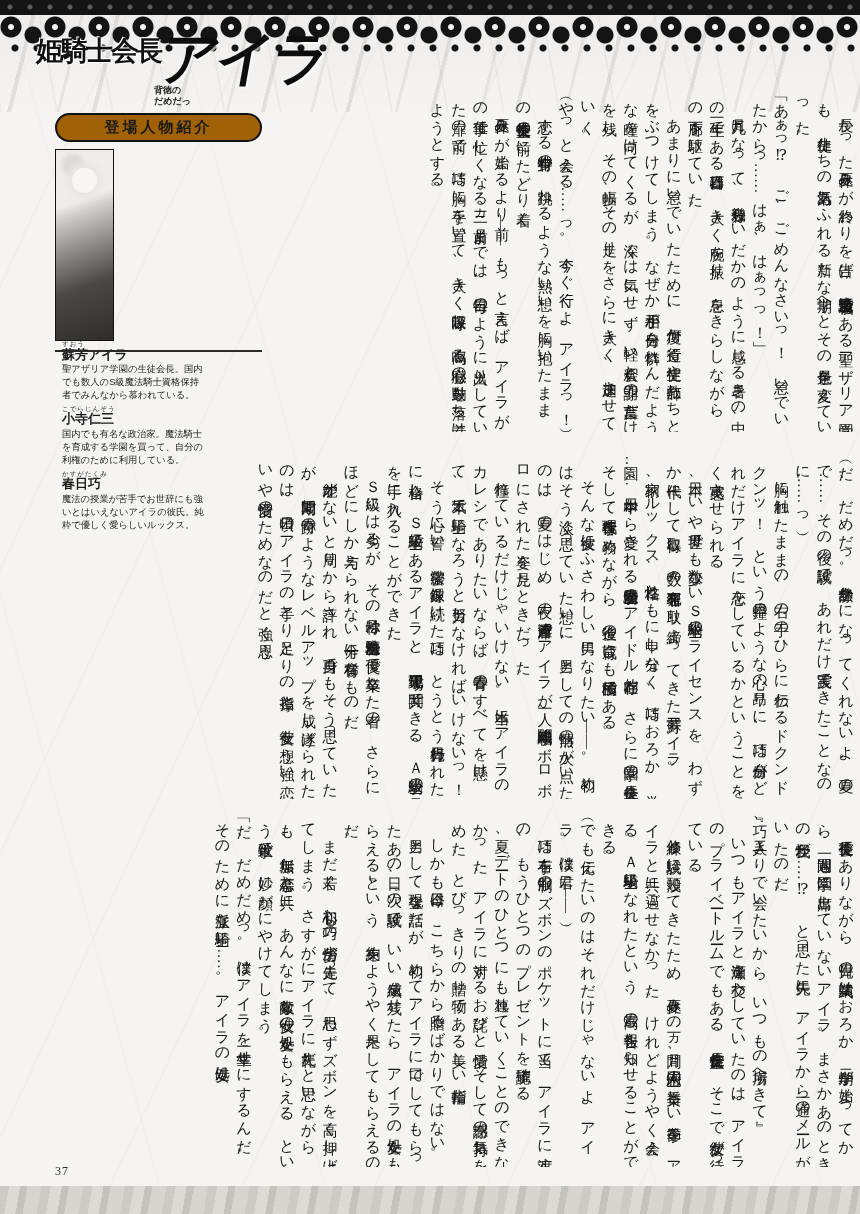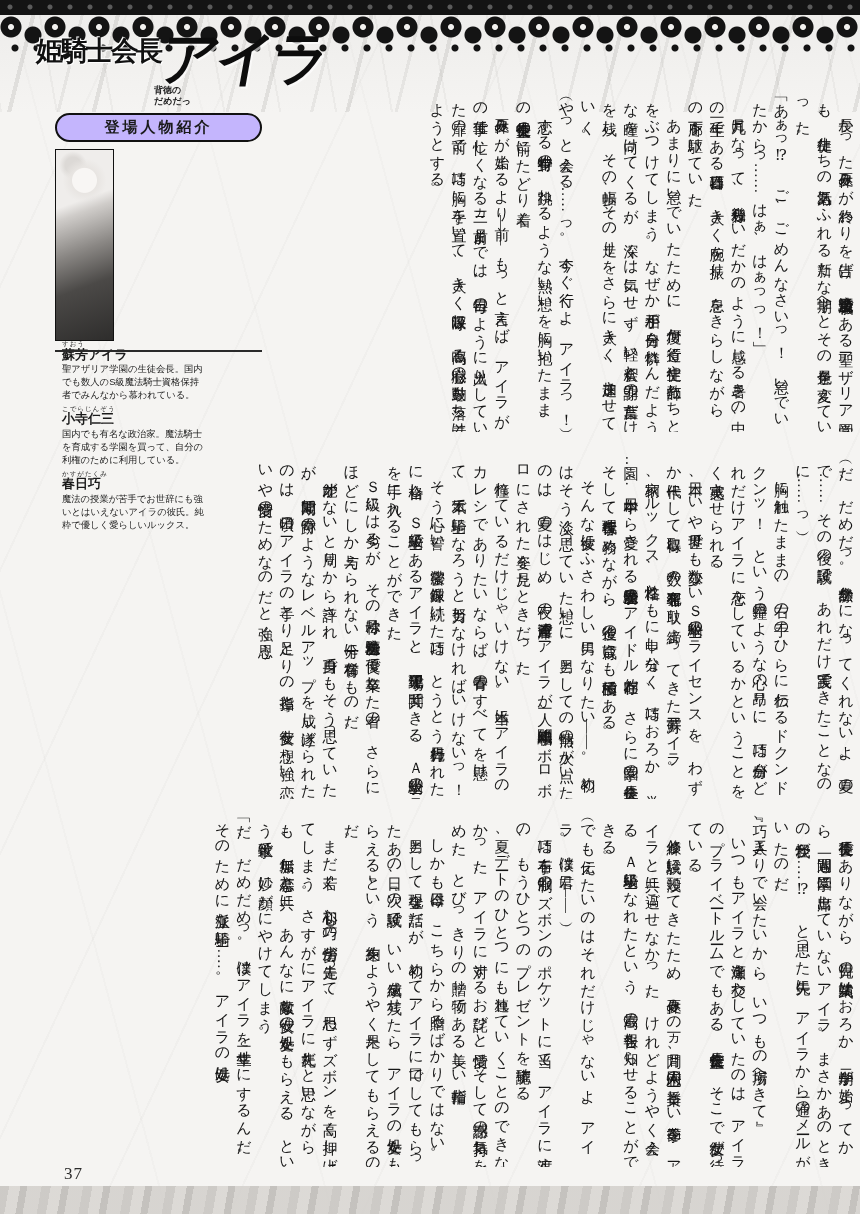--- a/index.html
+++ b/index.html
@@ -64,21 +64,21 @@
     position:absolute;left:118px;top:65px;
     font-size:9px;font-weight:bold;line-height:1.25;color:#222;
     font-family:Liberation Serif, serif;
   }
   
   .charbox{position:absolute;left:55px;top:113px;width:207px;}
   .charbox-header{
     border:2.5px solid #111;border-radius:15px;
     font-family:"Liberation Sans",sans-serif;
     font-weight:bold;font-size:15px;letter-spacing:3px;
-    text-align:center;padding:3px 0;background:#c4b5fd;
+    text-align:center;padding:3px 0;background:#a16207;
   }
   .charbox-content{display:flex;margin-top:7px;flex-direction:column;}
   .portrait{
     width:57px;height:190px;flex:none;border:1px solid #111;
     background:
       radial-gradient(circle at 50% 16%, #f8f6f4 12px, #e8e5e2 13px, transparent 22px),
       radial-gradient(circle at 30% 8%, #dcd9d6 8px, transparent 14px),
       linear-gradient(160deg, #efedeb 0 28%, #cfccc9 34%, #8a8784 52%, #4b4947 70%, #2e2d2c 100%);
   }
   .entries{margin-left:7px;width:143px;font-family:"Liberation Sans",sans-serif;}
@@ -105,22 +105,22 @@
     line-height:21.5px;
     letter-spacing:0.5px;
     overflow:hidden;
     color:#161616;
   }
   .block1{left:268px;top:92px;width:588px;height:340px;}
   .block2{left:55px;top:455px;width:801px;height:344px;}
   .block3{left:55px;top:813px;width:801px;height:354px;}
   
   .pagenum{
-    position:absolute;left:64px;top:1164px;
-    font-size:17px;color:#2b2b2b;letter-spacing:1px;
+    position:absolute;left:55px;top:1164px;
+    font-size:12px;color:#2b2b2b;letter-spacing:1px;
   }
 </style>
 </head>
 <body>
 
 <div id="page">
 
   <div class="header-texture"></div>
   <div class="page-texture"></div>
   <div class="footer-texture"></div>

